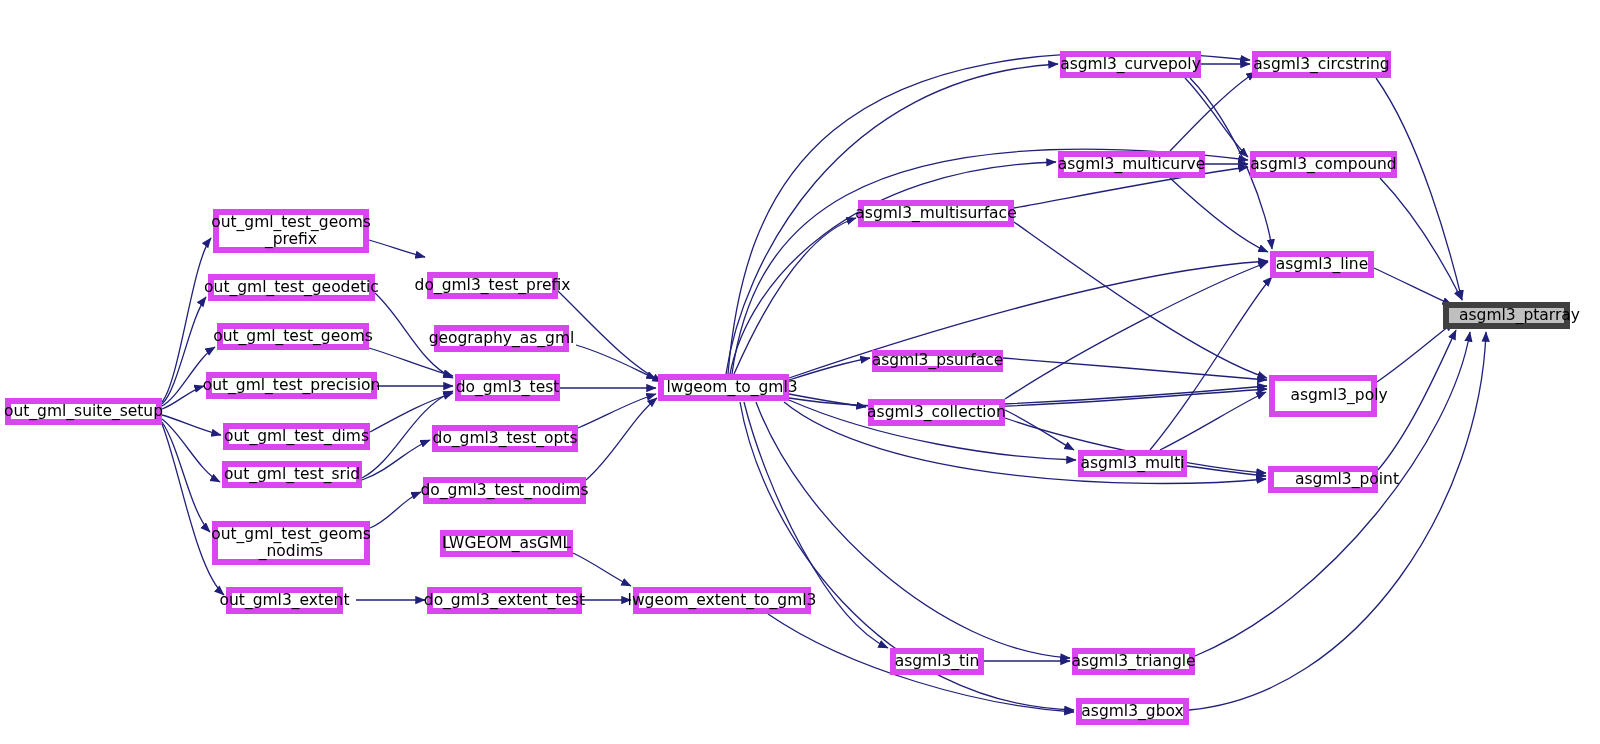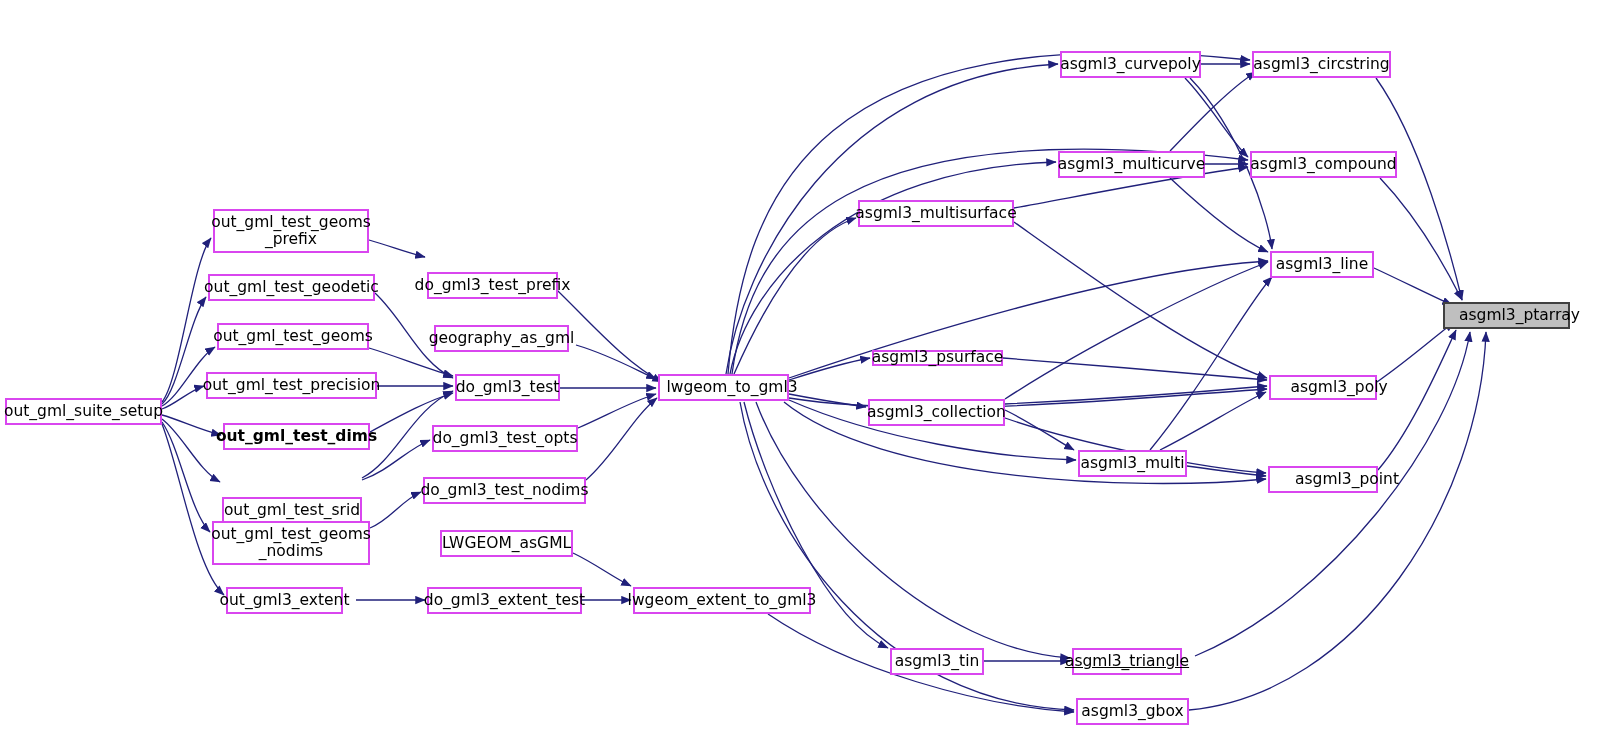--- a/index.html
+++ b/index.html
@@ -1,19 +1,19 @@
 <!DOCTYPE html>
 <html><head>
 <meta charset="utf-8">
 <style>
   html,body{margin:0;padding:0;background:#ffffff;}
   #canvas{position:relative;width:1600px;height:744px;background:#ffffff;
           font-family:"DejaVu Sans","Liberation Sans",sans-serif;overflow:hidden;}
   svg#edges{position:absolute;left:0;top:0;width:1600px;height:744px;}
-  .node{position:absolute;box-sizing:border-box;border:2px solid #d946ef;
+  .node{position:absolute;box-sizing:border-box;border:6px solid #d946ef;
         background:#ffffff;color:#000000;display:flex;align-items:center;
         justify-content:center;text-align:center;line-height:1.12;
         font-size:15.5px;white-space:pre;letter-spacing:0px;}
   .node.hl{background:#bfbfbf;border-color:#404040;padding-left:26px;}
 </style>
 </head>
 <body>
 
 <div id="canvas">
   <svg id="edges" xmlns="http://www.w3.org/2000/svg">
@@ -88,43 +88,43 @@
         <path d="M984,661 C1010,661 1048,661 1070,661" fill="none" stroke="#20207a" stroke-width="1.3" marker-end="url(#arrow)"></path>
       </g>
   </svg>
   <div id="node-layer">
       <div class="node" style="left: 5px; top: 398px; width: 157px; height: 27px;">out_gml_suite_setup</div>
       <div class="node" style="left: 213px; top: 209px; width: 156px; height: 44px;">out_gml_test_geoms
 _prefix</div>
       <div class="node" style="left: 208px; top: 274px; width: 167px; height: 27px;">out_gml_test_geodetic</div>
       <div class="node" style="left: 217px; top: 323px; width: 152px; height: 27px;">out_gml_test_geoms</div>
       <div class="node" style="left: 206px; top: 372px; width: 171px; height: 27px;">out_gml_test_precision</div>
-      <div class="node" style="left: 223px; top: 423px; width: 147px; height: 27px; font-weight: bold;">out_gml_test_dims</div>
-      <div class="node" style="left: 222px; top: 497px; width: 140px; height: 27px;">out_gml_test_srid</div>
+      <div class="node" style="left: 223px; top: 423px; width: 147px; height: 27px;">out_gml_test_dims</div>
+      <div class="node" style="left: 222px; top: 461px; width: 140px; height: 27px;">out_gml_test_srid</div>
       <div class="node" style="left: 212px; top: 521px; width: 158px; height: 44px;">out_gml_test_geoms
 _nodims</div>
       <div class="node" style="left: 226px; top: 587px; width: 117px; height: 27px;">out_gml3_extent</div>
       <div class="node" style="left: 427px; top: 247px; width: 131px; height: 27px; margin-top: 25px;">do_gml3_test_prefix</div>
       <div class="node" style="left: 434px; top: 325px; width: 135px; height: 27px;">geography_as_gml</div>
       <div class="node" style="left: 455px; top: 374px; width: 105px; height: 27px;">do_gml3_test</div>
       <div class="node" style="left: 432px; top: 425px; width: 146px; height: 27px;">do_gml3_test_opts</div>
       <div class="node" style="left: 423px; top: 477px; width: 163px; height: 27px; text-align: right;">do_gml3_test_nodims</div>
       <div class="node" style="left: 440px; top: 530px; width: 133px; height: 27px;">LWGEOM_asGML</div>
       <div class="node" style="left: 427px; top: 587px; width: 155px; height: 27px;">do_gml3_extent_test</div>
       <div class="node" style="left: 658px; top: 374px; width: 131px; height: 27px; padding-left: 17px;">lwgeom_to_gml3</div>
       <div class="node" style="left: 633px; top: 587px; width: 178px; height: 27px;">lwgeom_extent_to_gml3</div>
       <div class="node" style="left: 858px; top: 200px; width: 156px; height: 27px;">asgml3_multisurface</div>
-      <div class="node" style="left: 872px; top: 350px; width: 131px; height: 16px;">asgml3_psurface</div>
+      <div class="node" style="left: 872px; top: 350px; width: 131px; height: 22px;">asgml3_psurface</div>
       <div class="node" style="left: 868px; top: 399px; width: 137px; height: 27px;">asgml3_collection</div>
       <div class="node" style="left: 890px; top: 648px; width: 94px; height: 27px;">asgml3_tin</div>
       <div class="node" style="left: 1060px; top: 51px; width: 141px; height: 27px;">asgml3_curvepoly</div>
       <div class="node" style="left: 1058px; top: 151px; width: 147px; height: 27px;">asgml3_multicurve</div>
       <div class="node" style="left: 1078px; top: 450px; width: 109px; height: 27px;">asgml3_multi</div>
-      <div class="node" style="left: 1072px; top: 648px; width: 110px; height: 27px; text-decoration: underline;">asgml3_triangle</div>
+      <div class="node" style="left: 1072px; top: 648px; width: 123px; height: 27px;">asgml3_triangle</div>
       <div class="node" style="left: 1076px; top: 698px; width: 113px; height: 27px;">asgml3_gbox</div>
       <div class="node" style="left: 1252px; top: 51px; width: 139px; height: 27px;">asgml3_circstring</div>
       <div class="node" style="left: 1250px; top: 151px; width: 147px; height: 27px;">asgml3_compound</div>
       <div class="node" style="left: 1270px; top: 251px; width: 104px; height: 27px;">asgml3_line</div>
-      <div class="node" style="left: 1269px; top: 375px; width: 108px; height: 25px; padding-left: 32px;">asgml3_poly</div>
+      <div class="node" style="left: 1269px; top: 375px; width: 108px; height: 42px; padding-left: 32px;">asgml3_poly</div>
       <div class="node" style="left: 1268px; top: 466px; width: 110px; height: 27px; padding-left: 48px;">asgml3_point</div>
       <div class="node hl" style="left: 1443px; top: 302px; width: 127px; height: 27px;">asgml3_ptarray</div>
     </div>
 </div>
 
 </body></html>

